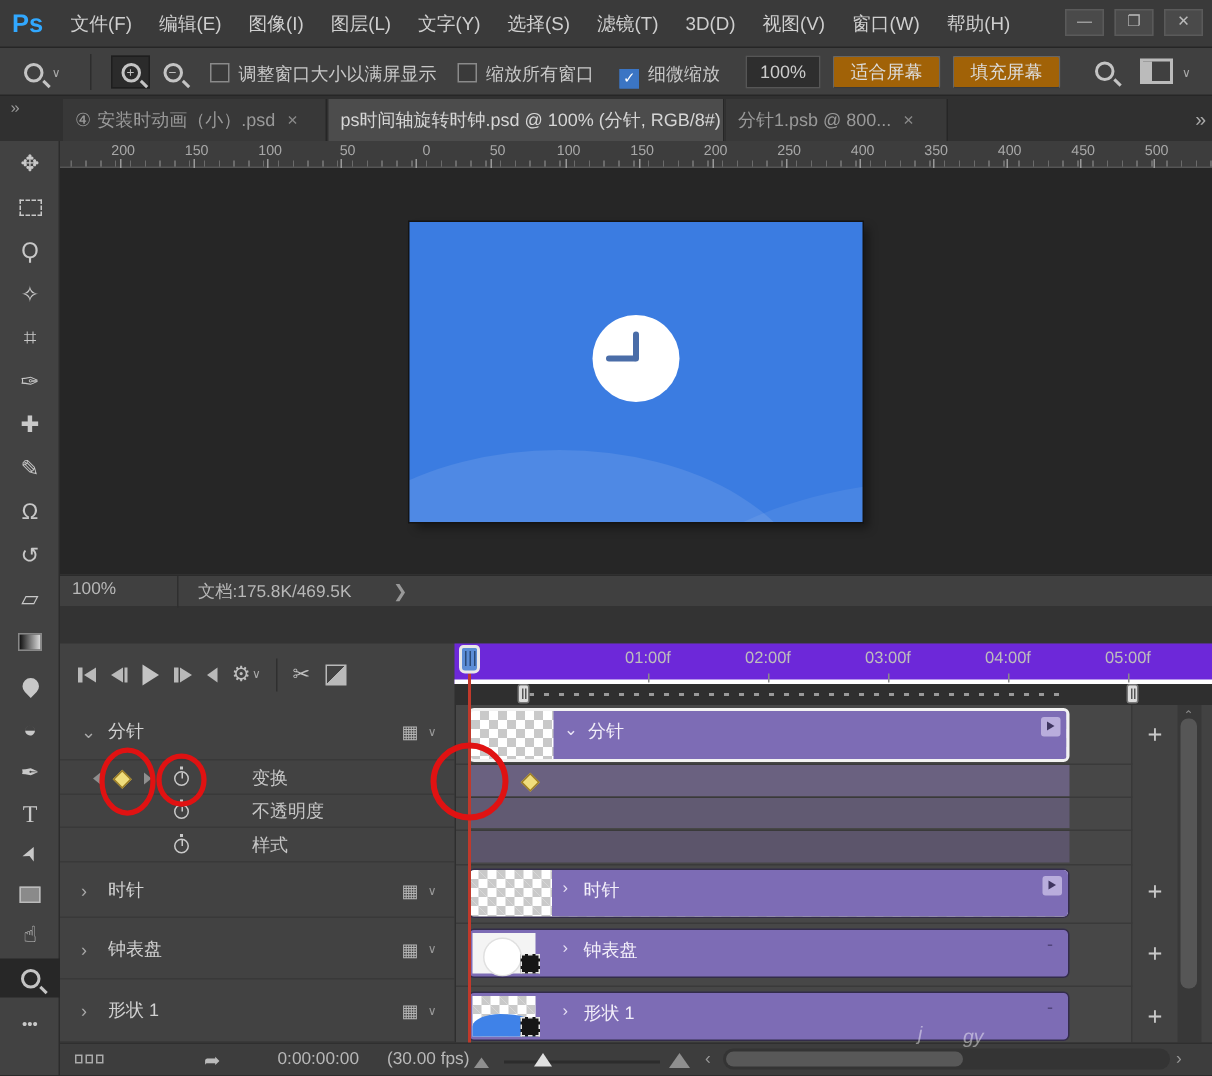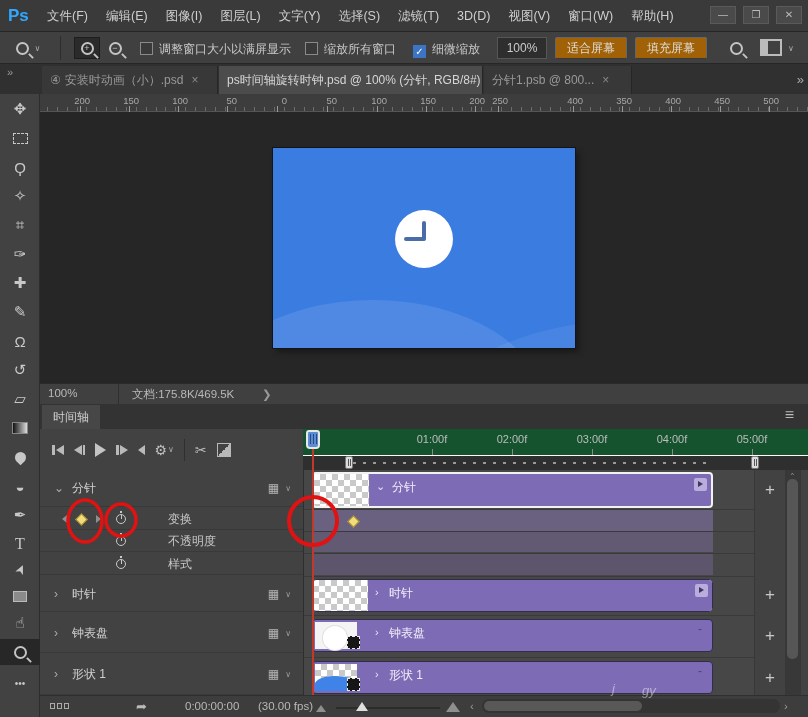--- a/index.html
+++ b/index.html
@@ -86,21 +86,21 @@
   .t-btn{ display:flex; align-items:center; gap:1px; height:18px; }
   .tri-l{ width:0; height:0; border-top:5px solid transparent; border-bottom:5px solid transparent; border-right:8px solid #b9b9b9; }
   .tri-r{ width:0; height:0; border-top:5px solid transparent; border-bottom:5px solid transparent; border-left:8px solid #b9b9b9; }
   .tri-play{ width:0; height:0; border-top:7px solid transparent; border-bottom:7px solid transparent; border-left:11px solid #c4c4c4; }
   .tbar{ width:2.5px; height:10px; background:#b9b9b9; }
   .t-glyph{ font-size:14px; color:#bfbfbf; }
   .t-div{ width:1px; height:22px; background:#2f2f2f; }
   .icon-transition{ width:14px; height:14px; border:1px solid #b9b9b9; background:linear-gradient(135deg,transparent 50%,#b9b9b9 50%); }
 
   
-  #tl-ruler{ position:absolute; left:263px; top:0; width:505px; height:27px; background:#14532d; border-bottom:1px solid #ffffff; }
+  #tl-ruler{ position:absolute; left:263px; top:0; width:505px; height:27px; background:#6d28d9; border-bottom:3px solid #ffffff; }
   .tl-time{ position:absolute; top:4px; width:44px; text-align:center; font-size:11px; color:#bdbdbd; }
   .tl-time::after{ content:""; position:absolute; left:22px; top:16px; width:1px; height:6px; background:#8a8a8a; }
   #workarea{ position:absolute; left:263px; top:27px; width:505px; height:14px; background:#2f2f2f; }
   #wa-dots{ position:absolute; left:50px; top:6px; width:356px; height:2px; background:repeating-linear-gradient(90deg,#9a9a9a 0 3px,transparent 3px 10px); }
   .wa-handle{ position:absolute; top:0px; width:8px; height:13px; background:#dcdcdc; border:1px solid #777; border-radius:2px; }
   .wa-handle::before{ content:""; position:absolute; left:2px; top:2px; width:1px; height:7px; background:#555; box-shadow:2px 0 0 #555; }
 
   
   #playhead{ position:absolute; left:266px; top:1px; width:14px; height:19px; background:#5b8dd6; border:2px solid #e8e8e8; border-radius:3px 3px 4px 4px; z-index:7; }
   #playhead::before{ content:""; position:absolute; left:2px; top:2px; width:1px; height:10px; background:#2a4a77; box-shadow:3px 0 0 #2a4a77, 6px 0 0 #2a4a77; }
@@ -238,21 +238,21 @@
   <div id="ruler" class="abs">
     <span class="ruler-label" style="left:30px">200</span>
     <span class="ruler-label" style="left:79px">150</span>
     <span class="ruler-label" style="left:128px">100</span>
     <span class="ruler-label" style="left:177px">50</span>
     <span class="ruler-label" style="left:227px">0</span>
     <span class="ruler-label" style="left:277px">50</span>
     <span class="ruler-label" style="left:327px">100</span>
     <span class="ruler-label" style="left:376px">150</span>
     <span class="ruler-label" style="left:425px">200</span>
-    <span class="ruler-label" style="left:448px">250</span>
+    <span class="ruler-label" style="left:474px">250</span>
     <span class="ruler-label" style="left:523px">400</span>
     <span class="ruler-label" style="left:572px">350</span>
     <span class="ruler-label" style="left:621px">400</span>
     <span class="ruler-label" style="left:670px">450</span>
     <span class="ruler-label" style="left:719px">500</span>
   </div>
 
   <div id="toolbar" class="abs">
     <div class="tool" style="top:2px">
         <span>✥</span>
@@ -331,24 +331,20 @@
     </div>
   </div>
 
   <div id="statusbar" class="abs">
     <span id="status-zoom">100%</span>
     <span id="status-div"></span>
     <span id="status-doc">文档:175.8K/469.5K</span>
     <span id="status-chevron">❯</span>
   </div>
 
-  <div id="tl-tabrow" class="abs">
-    <div id="tl-tab">时间轴</div>
-    <span id="tl-menu">≡</span>
-  </div>
 
   <div id="timeline" class="abs">
 
     <div id="transport">
       <span class="t-btn">
           <span class="tbar"></span>
           <span class="tri-l"></span>
         </span>
       <span class="t-btn">
           <span class="tri-l"></span>

